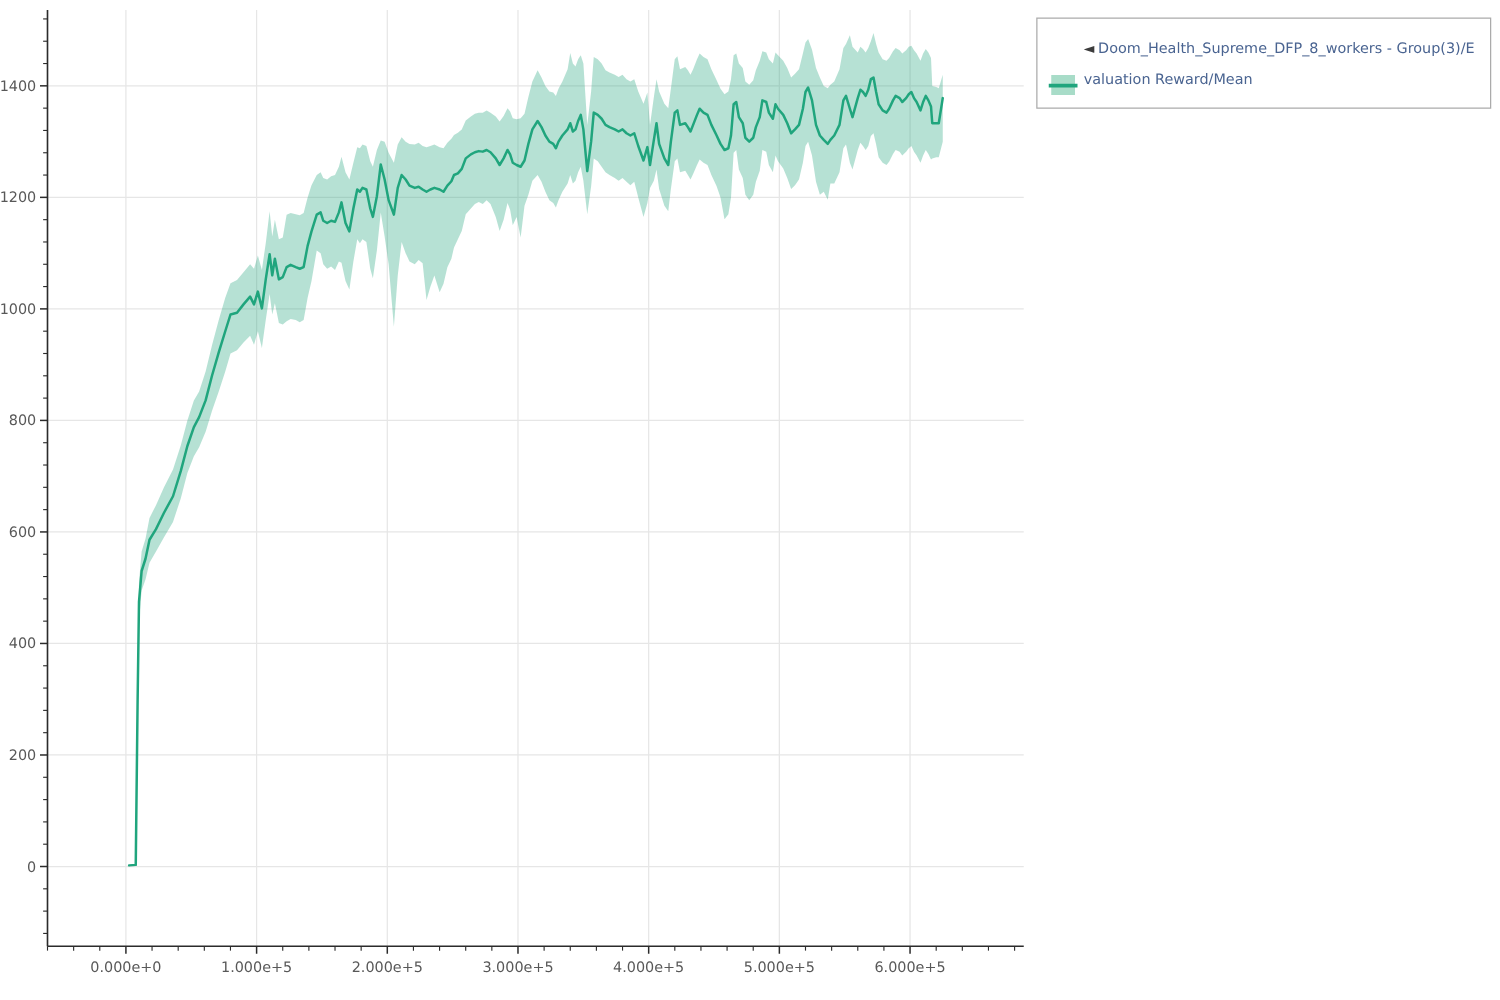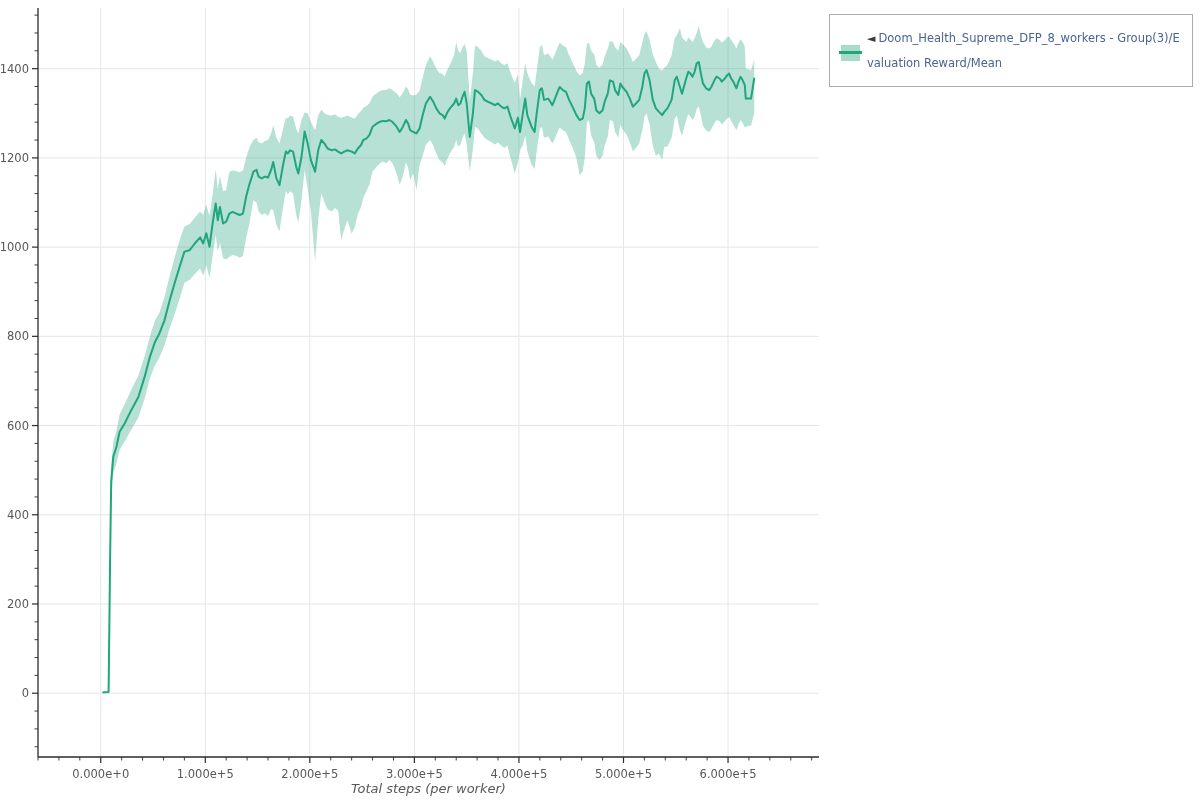--- a/index.html
+++ b/index.html
@@ -4,21 +4,21 @@
 <style>
   html,body{margin:0;padding:0;background:#ffffff;}
   #page{position:relative;width:1200px;height:800px;background:#ffffff;overflow:hidden;
         font-family:"DejaVu Sans", sans-serif;}
   #chart-svg{position:absolute;left:0;top:0;}
   .tick{font-family:"DejaVu Sans", sans-serif;font-size:11.5px;fill:#585858;}
   #xlabel{position:absolute;left:38px;top:781px;width:781px;text-align:center;
           font-style:italic;font-size:13px;color:#585858;}
   #legend{position:absolute;left:829px;top:14px;width:364px;min-height:62px;
           background:#ffffff;border:1px solid #ababab;box-sizing:border-box;
-          padding:11px 10px 10px 11px;display:flex;align-items:center;}
+          padding:11px 10px 10px 11px;display:flex;align-items:flex-end;}
   .swatch{position:relative;display:inline-block;width:19px;height:16px;
           background:#a8dcc8;flex:0 0 auto;margin-top:3px;}
   .swatch-line{position:absolute;left:-2px;right:-2px;top:6.5px;height:3px;background:#20a57d;}
   .legend-text{margin-left:7px;width:322px;font-size:11.5px;line-height:25px;
                color:#4a6491;word-break:break-all;}
   .legend-marker{color:#3c3c3c;font-size:11px;font-style:normal;margin-right:3px;}
 </style>
 </head>
 <body>
 
@@ -132,20 +132,19 @@
       <line x1="34.5" y1="15.137581893984514" x2="38" y2="15.137581893984514" stroke="#2b2b2b" stroke-width="0.9"></line>
       <text x="29" y="697.2078618225133" text-anchor="end" class="tick">0</text>
       <text x="29" y="607.9880881477069" text-anchor="end" class="tick">200</text>
       <text x="29" y="518.7683144729006" text-anchor="end" class="tick">400</text>
       <text x="29" y="429.5485407980941" text-anchor="end" class="tick">600</text>
       <text x="29" y="340.32876712328766" text-anchor="end" class="tick">800</text>
       <text x="29" y="251.10899344848121" text-anchor="end" class="tick">1000</text>
       <text x="29" y="161.88921977367482" text-anchor="end" class="tick">1200</text>
       <text x="29" y="72.66944609886838" text-anchor="end" class="tick">1400</text>
     </svg>
-  <div id="xlabel">Total steps (per worker)</div>
   <div id="legend">
     <span class="swatch">
       <span class="swatch-line"></span>
     </span>
     <span class="legend-text"><span class="legend-marker">◄</span><span>Doom_Health_Supreme_DFP_8_workers - Group(3)/Evaluation Reward/Mean</span></span>
   </div>
 </div>
 
 </body></html>

